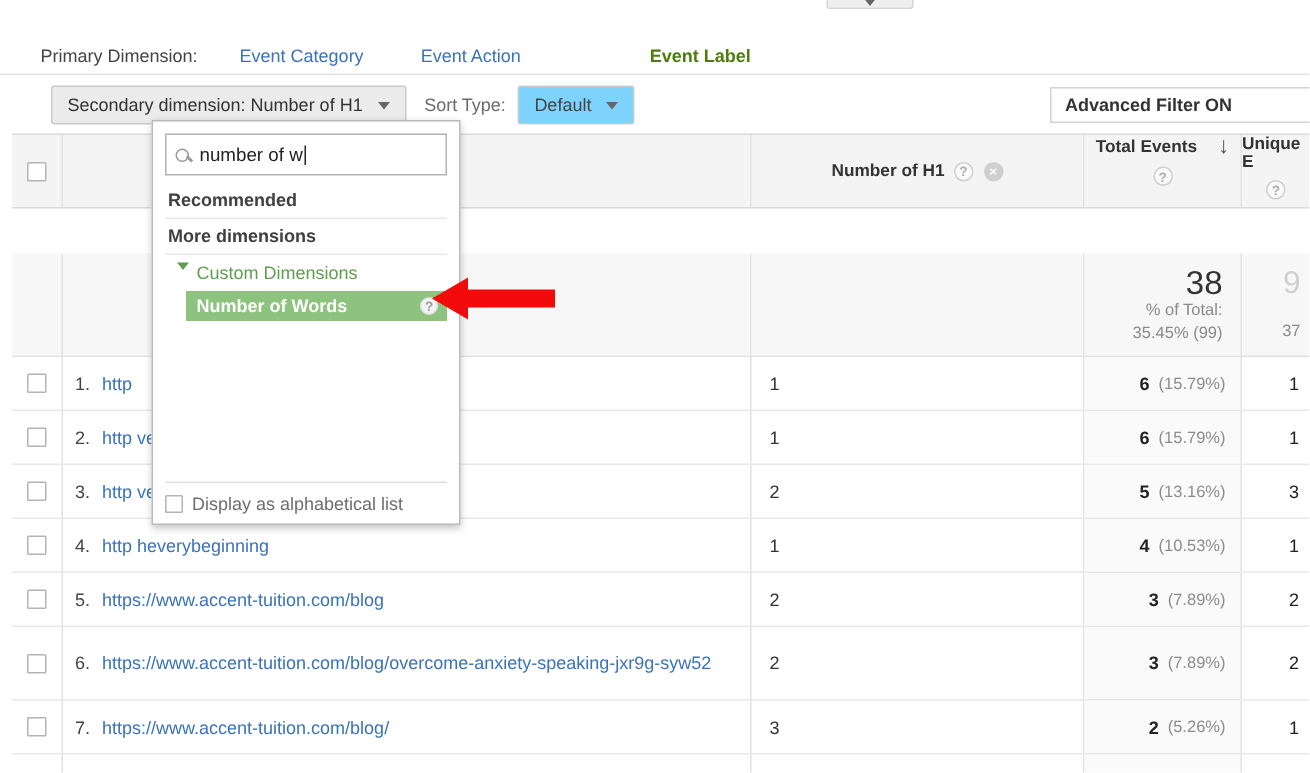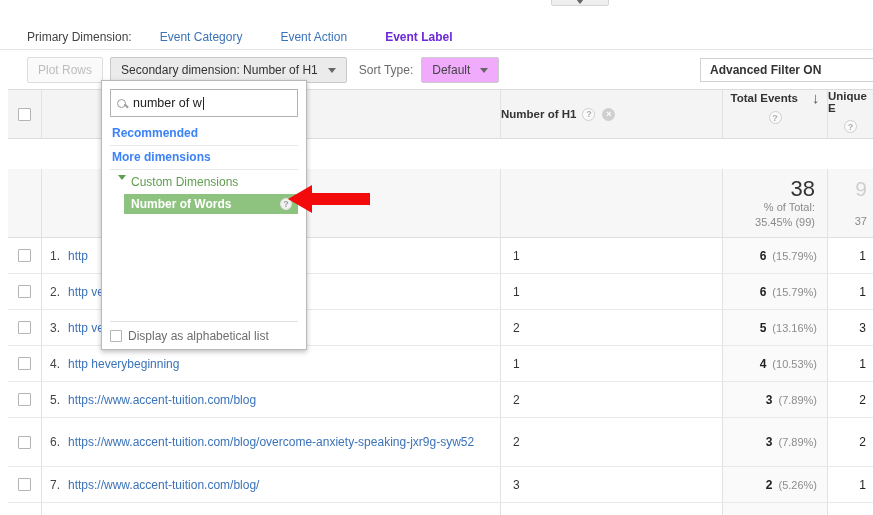--- a/index.html
+++ b/index.html
@@ -35,32 +35,32 @@
     position: absolute; left: 0; top: 25px; width: 873px; height: 25px;
     display: flex; align-items: center;
     padding-left: 27px;
     background: #fff;
     border-bottom: 1px solid #e4e4e4;
   }
   .pd-label { color: #444; font-size: 12px; margin-right: 8px; }
   .pd-link {
     color: #3b73b9; font-size: 12px; margin-right: 18px; cursor: pointer; padding-left: 20px;
   }
-  .pd-link.active { color: #6d28d9; font-weight: bold; cursor: default; }
+  .pd-link.active { color: #4d7c0f; font-weight: bold; cursor: default; margin-left: 48px; }
 
   
   .toolbar {
     position: absolute; left: 0; top: 50px; width: 873px; height: 40px;
     background: #fff;
     display: flex; align-items: center;
     padding-left: 27px;
   }
   .btn {
     height: 26px; border: 1px solid #ccc; border-radius: 2px;
-    background: #f0abfc; color: #444;
+    background: #7dd3fc; color: #444;
     display: inline-flex; align-items: center;
     padding: 0 10px; font-size: 12px; cursor: pointer;
     white-space: nowrap;
   }
   .btn.disabled { color: #bdbdbd; border-color: #ddd; background:#fafafa; cursor: default; }
   .btn.gray { background: #ebebeb; border-color: #c9c9c9; color: #333; }
   .btn .cr {
     width: 0; height: 0; margin-left: 10px;
     border-left: 4px solid transparent;
     border-right: 4px solid transparent;
@@ -82,21 +82,21 @@
 
   .c-chk  { width: 34px; flex: none; border-right: 1px solid #e2e2e2; display:flex; }
   .c-lbl  { width: 459px; flex: none; border-right: 1px solid #e2e2e2; }
   .c-h1   { width: 222px; flex: none; border-right: 1px solid #e2e2e2; }
   .c-te   { width: 105px; flex: none; border-right: 1px solid #e2e2e2; background:#fafafa; }
   .c-ue   { width: 45px;  flex: none; }
 
   .hrow .c-te { background: #f4f4f4; }
 
   .hcell {
-    display:flex; align-items:center; 
+    display:flex; align-items:center; justify-content:center;
     height: 48px; font-weight: bold; font-size: 11.5px; color:#333;
     position: relative;
   }
   .hcell.left { justify-content: flex-start; padding-left: 10px; }
   .hcell.stack { flex-direction: column; justify-content: flex-start; gap: 6px; }
 
   .hchk {
     width: 13px; height: 13px; border:1px solid #b4b4b4; background:#fff; border-radius:1px;
   }
   .qmark {
@@ -161,21 +161,21 @@
   .mag:after {
     content:""; position:absolute; width: 5px; height: 1.5px; background:#9b9b9b;
     right: -4px; bottom: 0px; transform: rotate(45deg);
   }
   .dd-q { font-size: 12.5px; color:#222; }
   .cursor { display:inline-block; width:1px; height:13px; background:#222;
             vertical-align:-2px; margin-left:1px; }
 
   .dd-sec {
     margin: 0 8px; padding: 4px 2px 5px 2px;
-    font-size: 12px; font-weight: bold; color:#3b82f6;
+    font-size: 12px; font-weight: bold; color:#404040;
     border-bottom: 1px solid #e8e8e8;
   }
   .dd-group {
     margin: 5px 8px 2px 16px;
     font-size: 12px; font-weight: normal; color:#5f9e4f;
     display:flex; align-items:flex-start; gap:5px;
   }
   .tri {
     width:0;height:0;
     border-left:4px solid transparent; border-right:4px solid transparent;
@@ -210,21 +210,20 @@
   </div>
 
   <div class="primary-bar">
     <span class="pd-label">Primary Dimension:</span>
     <span class="pd-link">Event Category</span>
     <span class="pd-link">Event Action</span>
     <span class="pd-link active">Event Label</span>
   </div>
 
   <div class="toolbar">
-    <span class="btn disabled">Plot Rows</span>
     <span style="width:7px"></span>
     <span class="btn gray">
       <span>Secondary dimension: Number of H1</span>
       <span class="cr"></span>
     </span>
     <span class="sort-label">Sort Type:</span>
     <span class="btn">
       <span>Default</span>
       <span class="cr"></span>
     </span>

